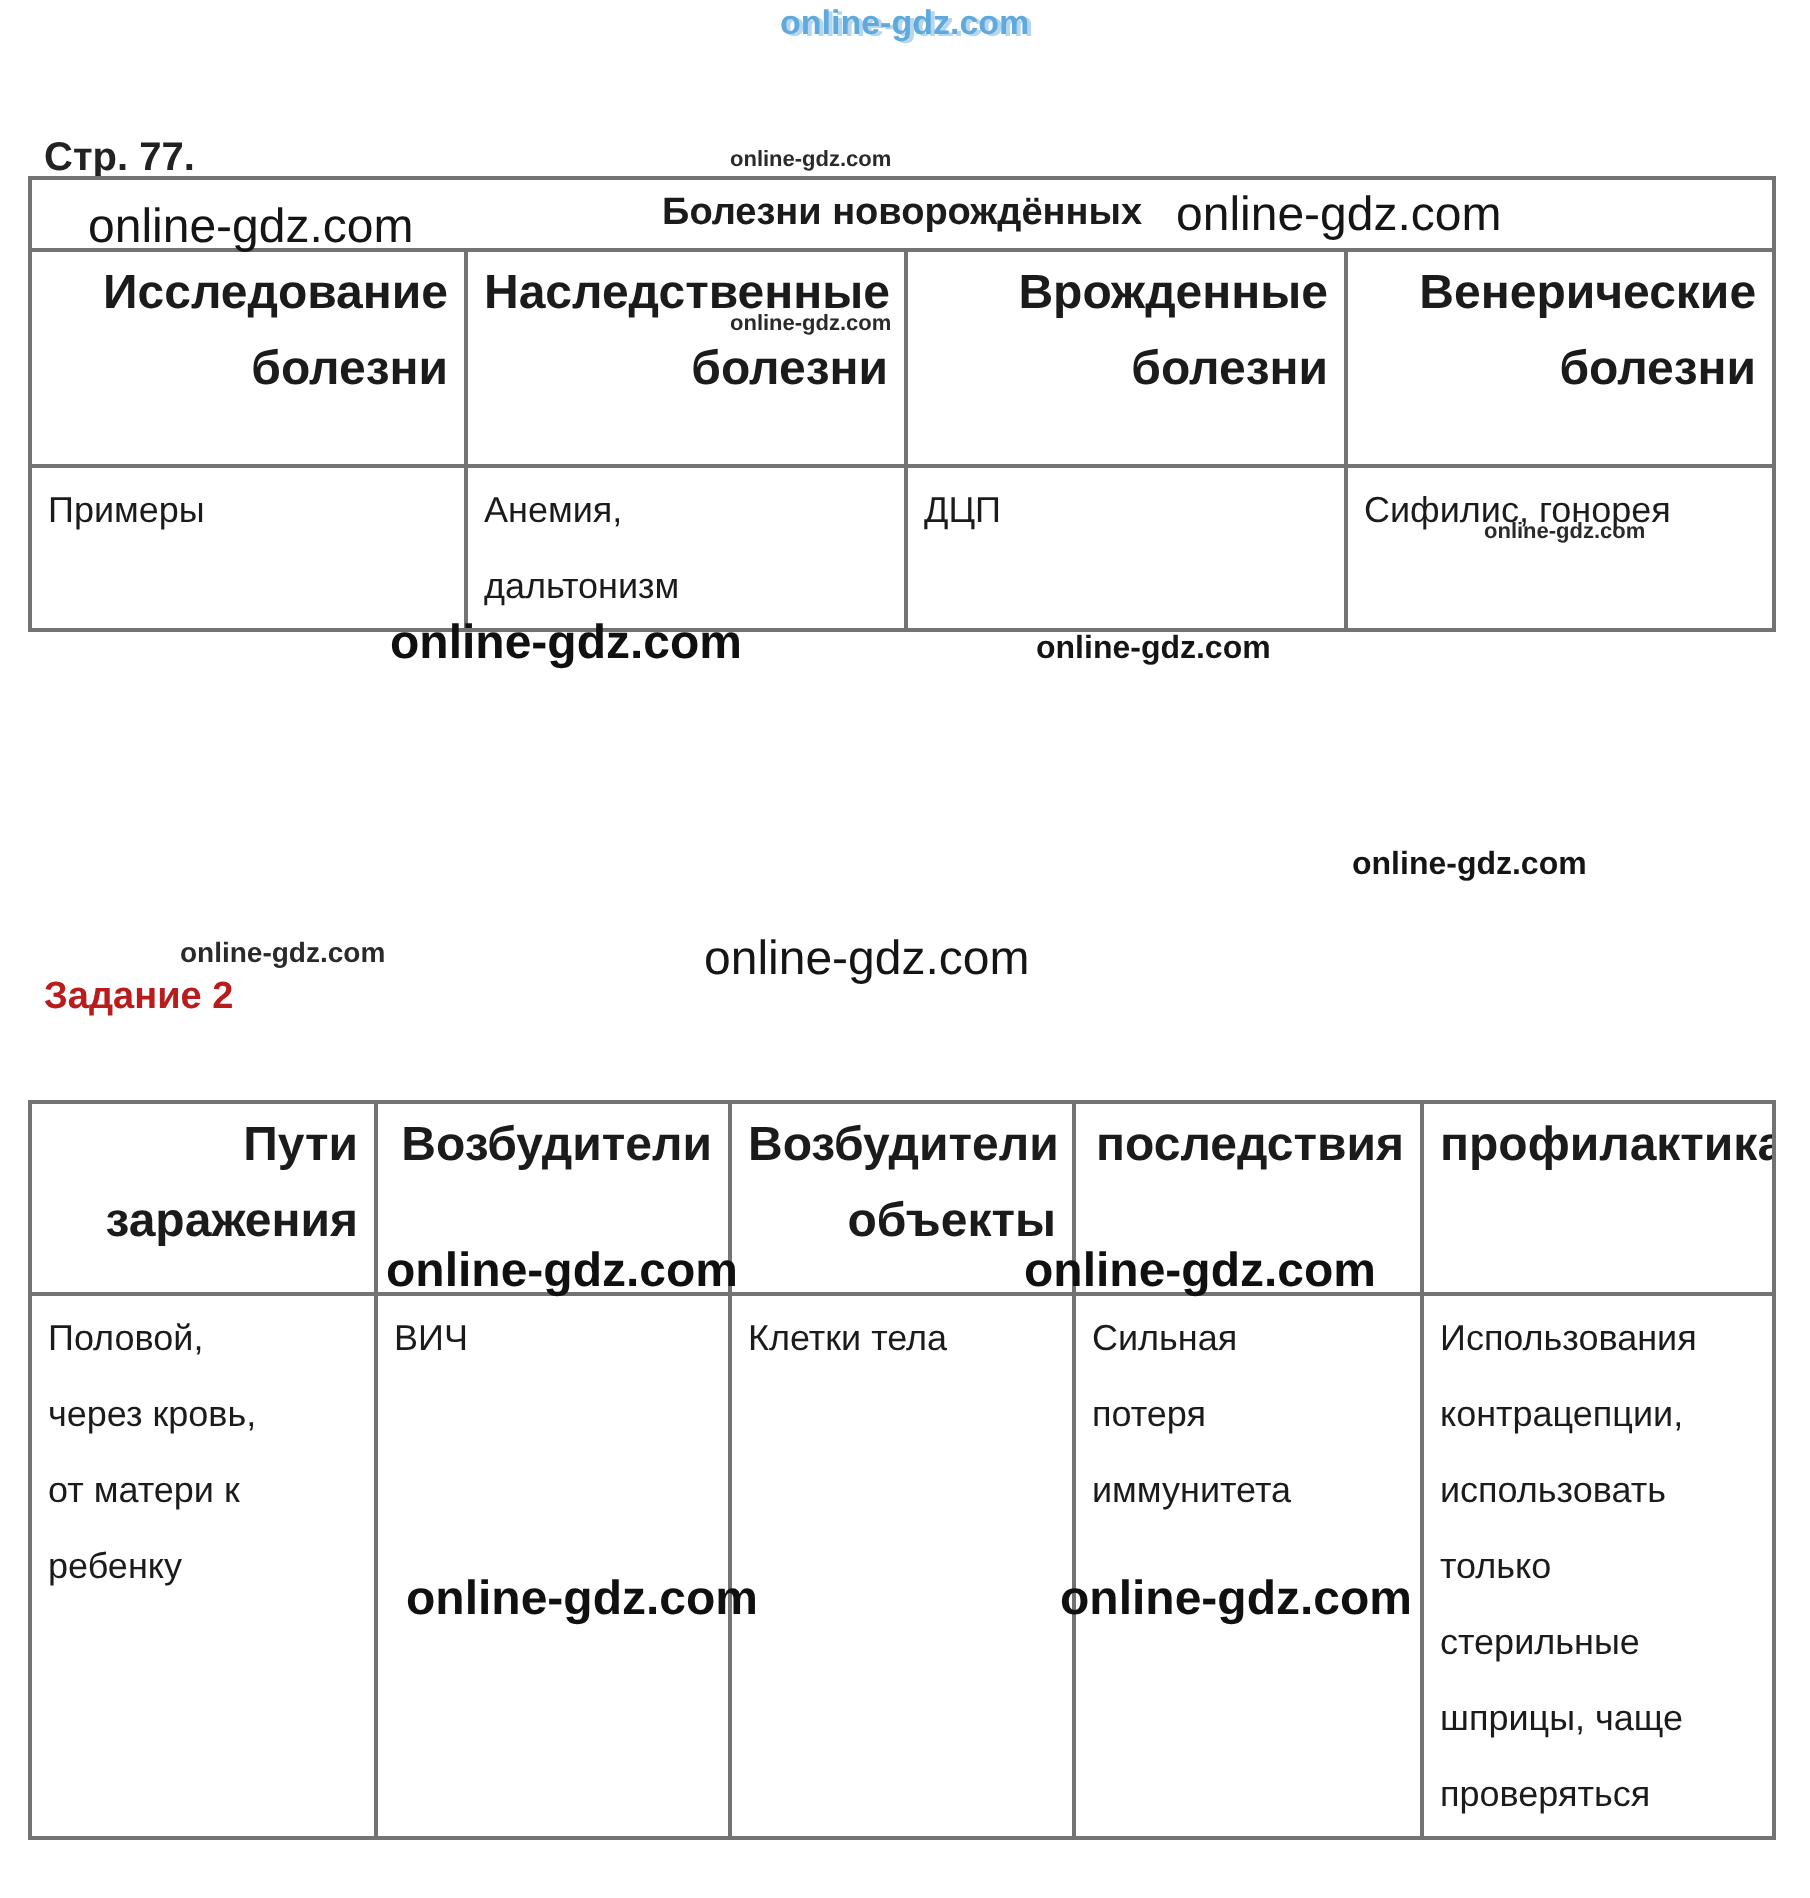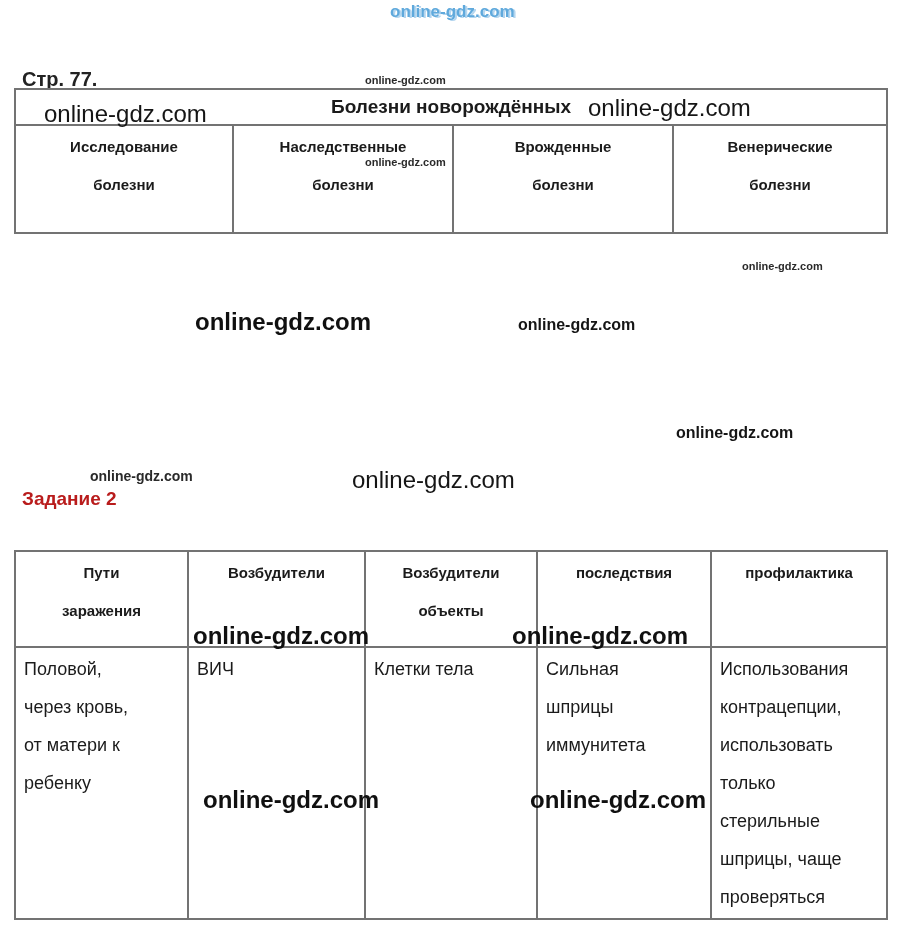--- a/index.html
+++ b/index.html
@@ -42,23 +42,23 @@
   th.tbl-title{
     text-align:center;
     font-weight:bold;
     font-size:19px;
     line-height:30px;
     height:30px;
     white-space:normal;
     vertical-align:middle;
   }
   th.col-head{
-    text-align:center;
+    text-align:right;
     font-weight:bold;
-    font-size:15px;
+    font-size:24px;
   }
   #table1 tr.hdr{height:108px;}
   #table1 tr.r1{height:148px;}
   #table1 tr.r2{height:76px;}
   #table2 tr.hdr{height:96px;}
   #table2 tr.r1{height:206px;padding-left:32px;}
   
   .wm{
     position:absolute;
     white-space:nowrap;
@@ -111,20 +111,27 @@
     <tr class="hdr">
       <th class="col-head">Исследование
 болезни</th>
       <th class="col-head">Наследственные
 болезни</th>
       <th class="col-head">Врожденные
 болезни</th>
       <th class="col-head">Венерические
 болезни</th>
     </tr>
+    <tr class="r2">
+      <td>Примеры</td>
+      <td>Анемия,
+дальтонизм</td>
+      <td>ДЦП</td>
+      <td>Сифилис, гонорея</td>
+    </tr>
   </tbody>
     </table>
 
   <div class="task-label">Задание 2</div>
 
   <table id="table2">
     <colgroup>
       <col style="width:173px">
         <col style="width:177px">
         <col style="width:172px">
@@ -142,21 +149,21 @@
       <th class="col-head">профилактика</th>
     </tr>
     <tr class="r1">
       <td>Половой,
 через кровь,
 от матери к
 ребенку</td>
       <td>ВИЧ</td>
       <td>Клетки тела</td>
       <td>Сильная
-шприцы
+потеря
 иммунитета</td>
       <td>Использования
 контрацепции,
 использовать
 только
 стерильные
 шприцы, чаще
 проверяться</td>
     </tr>
   </tbody>

